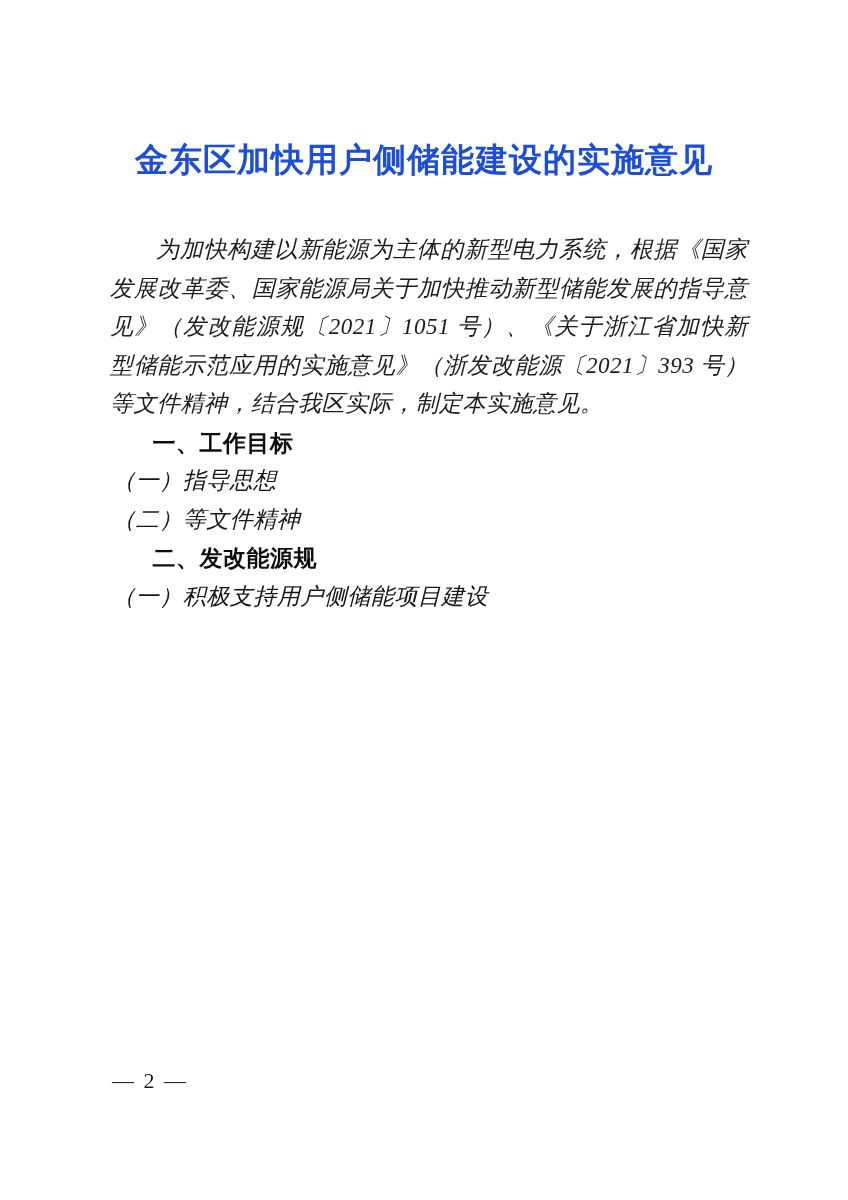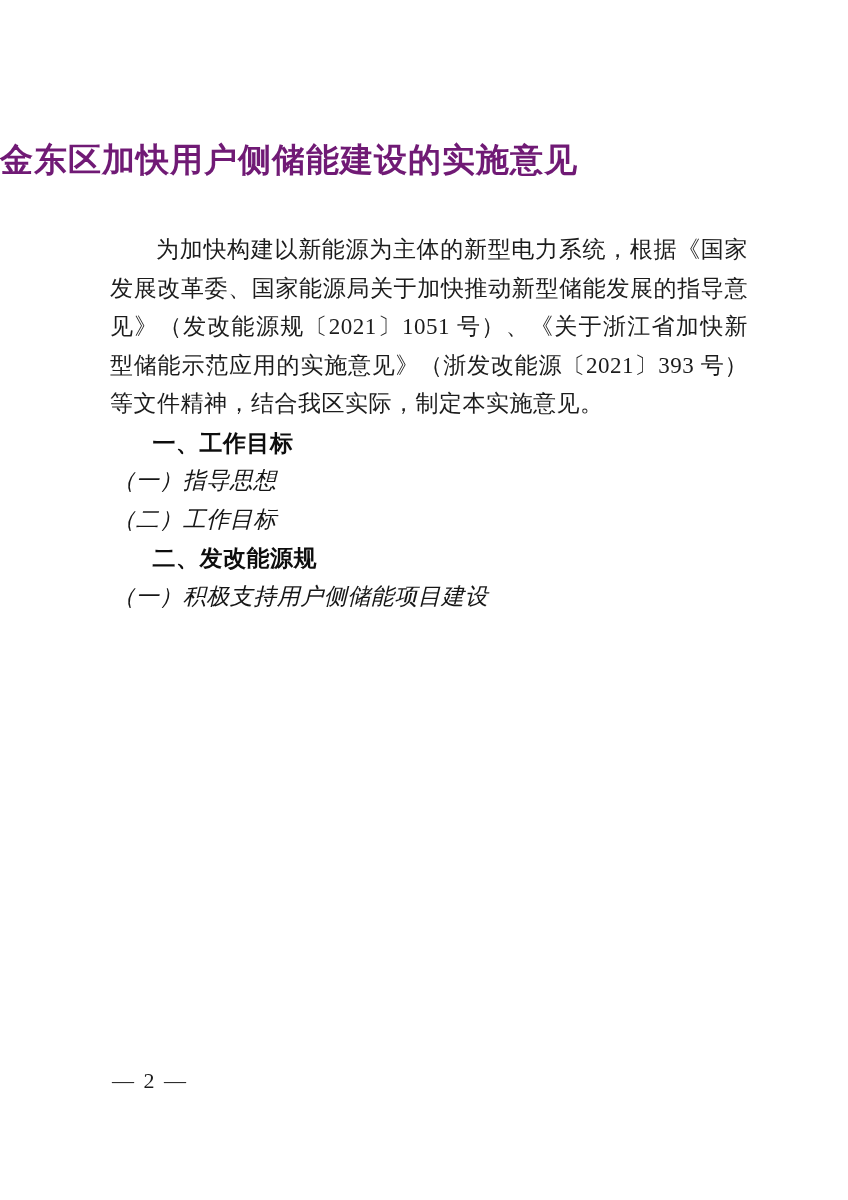--- a/index.html
+++ b/index.html
@@ -16,43 +16,44 @@
     overflow: hidden;
     font-family: "Liberation Serif", "DejaVu Serif", serif;
     color: #1c1c1c;
   }
   .doc-title {
     position: absolute;
     top: 138px;
     left: 0;
     right: 0;
     margin: 0;
-    text-align: left;
+    text-align: center;
     font-size: 33px;
     line-height: 44px;
     font-weight: 700;
-    color: #701a75;
+    color: #1d4ed8;
     letter-spacing: 1px;
     font-family: "Liberation Serif", "DejaVu Serif", serif;
   }
   .content {
     position: absolute;
     top: 231px;
     left: 110px;
     width: 638px;
   }
   .content p {
     margin: 0;
     font-size: 23px;
     line-height: 38.5px;
     text-align: justify;
     letter-spacing: 0.5px;
   }
   .para {
     text-indent: 2em;
+    font-style: italic;
   }
   .h-hei {
     font-family: "Liberation Sans", "DejaVu Sans", sans-serif;
     font-weight: 700;
     color: #0d0d0d;
     text-indent: 1.85em;
   }
   .h-kai {
     font-style: italic;
     text-indent: 0.1em;
@@ -77,21 +78,21 @@
 
   <div class="content">
 
     <p class="para">为加快构建以新能源为主体的新型电力系统，根据《国家发展改革委、国家能源局关于加快推动新型储能发展的指导意见》（发改能源规〔2021〕1051 号）、《关于浙江省加快新型储能示范应用的实施意见》（浙发改能源〔2021〕393 号）等文件精神，结合我区实际，制定本实施意见。</p>
 
     <p class="h-hei">一、工作目标</p>
 
     <p class="h-kai">（一）指导思想</p>
 
 
-    <p class="h-kai">（二）工作目标</p>
+    <p class="h-kai">（二）等文件精神</p>
 
 
     <p class="h-hei">二、发改能源规</p>
 
     <p class="h-kai">（一）积极支持用户侧储能项目建设</p>
 
 
   </div>
 
   <div class="footer-pageno">— 2 —</div>

